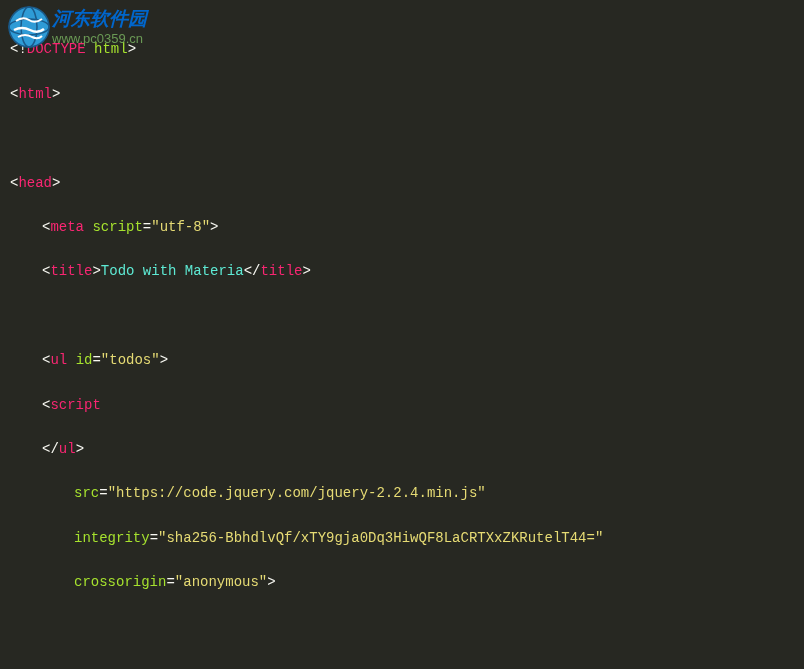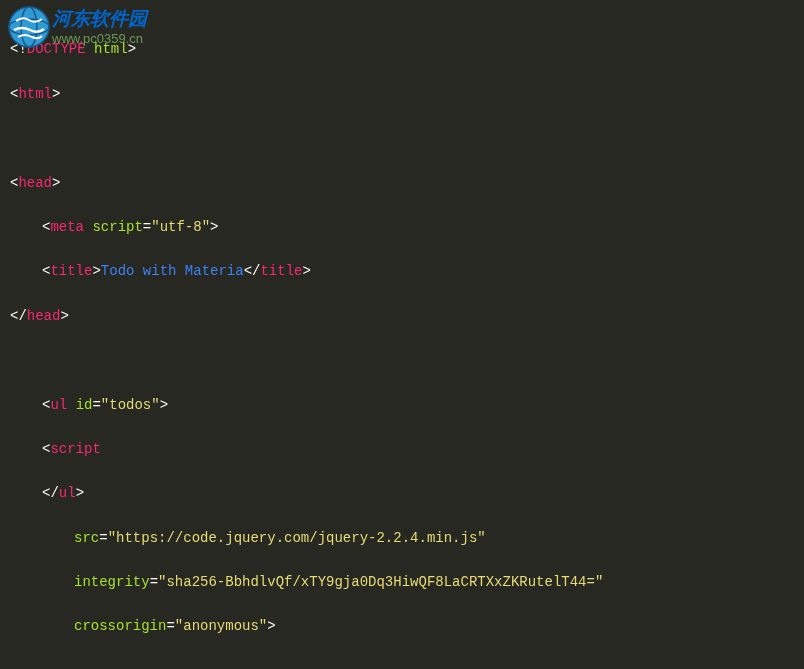--- a/index.html
+++ b/index.html
@@ -58,21 +58,21 @@
       height: 22px;
     }
     .i1 { padding-left: 32px; }
     .i2 { padding-left: 64px; }
     .blank { height: 22px; }
     
     .punct { color: #f8f8f2; }
     .tag { color: #f92672; }
     .attr { color: #a6e22e; }
     .str { color: #e6db74; }
-    .text { color: #3b82f6; }
+    .text { color: #5eead4; }
   </style>
 </head>
 <body>
 
 <div class="watermark">
   <svg class="watermark-logo" viewBox="0 0 42 42">
     <circle cx="21" cy="21" r="20" fill="#2e9bd6"></circle>
     <ellipse cx="21" cy="21" rx="20" ry="8" fill="none" stroke="#1a5a8a" stroke-width="1.5"></ellipse>
     <ellipse cx="21" cy="21" rx="8" ry="20" fill="none" stroke="#1a5a8a" stroke-width="1.5"></ellipse>
     <circle cx="21" cy="21" r="20" fill="none" stroke="#1a5a8a" stroke-width="1.5"></circle>
@@ -86,21 +86,20 @@
   </div>
 </div>
 
 <div class="code">
 <div class="line"><span class="punct">&lt;!</span><span class="tag">DOCTYPE</span><span class="punct"> </span><span class="attr">html</span><span class="punct">&gt;</span></div>
 <div class="line"><span class="punct">&lt;</span><span class="tag">html</span><span class="punct">&gt;</span></div>
 <div class="blank"></div>
 <div class="line"><span class="punct">&lt;</span><span class="tag">head</span><span class="punct">&gt;</span></div>
 <div class="line i1"><span class="punct">&lt;</span><span class="tag">meta</span><span class="punct"> </span><span class="attr">script</span><span class="punct">=</span><span class="str">"utf-8"</span><span class="punct">&gt;</span></div>
 <div class="line i1"><span class="punct">&lt;</span><span class="tag">title</span><span class="punct">&gt;</span><span class="text">Todo with Materia</span><span class="punct">&lt;/</span><span class="tag">title</span><span class="punct">&gt;</span></div>
-<div class="line"><span class="punct">&lt;/</span><span class="tag">head</span><span class="punct">&gt;</span></div>
 <div class="blank"></div>
 <div class="line i1"><span class="punct">&lt;</span><span class="tag">ul</span><span class="punct"> </span><span class="attr">id</span><span class="punct">=</span><span class="str">"todos"</span><span class="punct">&gt;</span></div>
 <div class="line i1"><span class="punct">&lt;</span><span class="tag">script</span></div>
 <div class="line i1"><span class="punct">&lt;/</span><span class="tag">ul</span><span class="punct">&gt;</span></div>
 <div class="line i2"><span class="attr">src</span><span class="punct">=</span><span class="str">"https://code.jquery.com/jquery-2.2.4.min.js"</span></div>
 <div class="line i2"><span class="attr">integrity</span><span class="punct">=</span><span class="str">"sha256-BbhdlvQf/xTY9gja0Dq3HiwQF8LaCRTXxZKRutelT44="</span></div>
 <div class="line i2"><span class="attr">crossorigin</span><span class="punct">=</span><span class="str">"anonymous"</span><span class="punct">&gt;</span></div>
 
 
 

